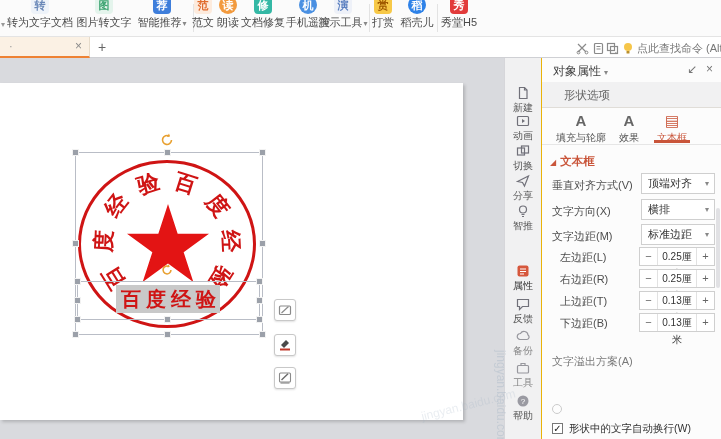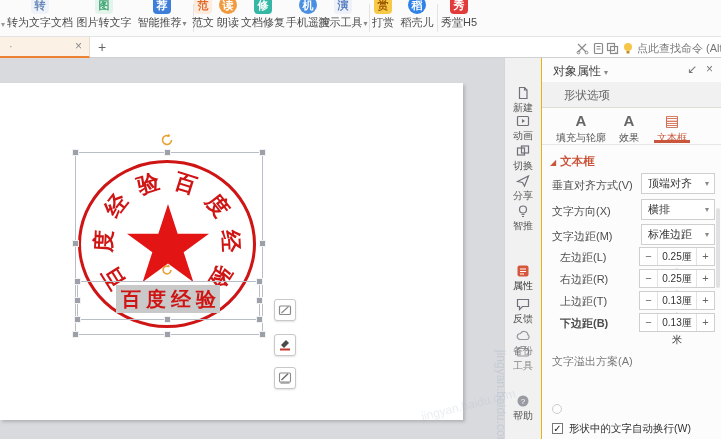--- a/index.html
+++ b/index.html
@@ -319,21 +319,21 @@
           <path d="M1.5 2.5 h11 v7 h-6 l-3 3 v-3 h-2 Z" fill="none" stroke="#71717a" stroke-width="1.2"></path>
         </svg>
       <span class="slabel">反馈</span>
     </div>
     <div class="stool-item" style="top:271px;opacity:.7;">
       <svg width="14" height="14" viewBox="0 0 14 14">
           <path d="M4 10.5 a3 3 0 1 1 0.5-6 a4 4 0 0 1 7.5 1.5 a2.5 2.5 0 0 1 -1 4.5 Z" fill="none" stroke="#71717a" stroke-width="1.2"></path>
         </svg>
       <span class="slabel">备份</span>
     </div>
-    <div class="stool-item" style="top:286px;opacity:.7;font-family:Liberation Mono, monospace;">
+    <div class="stool-item" style="top:303px;opacity:.7;font-family:Liberation Mono, monospace;">
       <svg width="14" height="14" viewBox="0 0 14 14">
           <rect x="1.5" y="4.5" width="11" height="7.5" rx="1" fill="none" stroke="#71717a" stroke-width="1.2"></rect>
           <path d="M5 4.5 v-2 h4 v2" fill="none" stroke="#71717a" stroke-width="1.2"></path>
         </svg>
       <span class="slabel">工具</span>
     </div>
     <div class="stool-item" style="top:336px;">
       <svg width="14" height="14" viewBox="0 0 14 14">
           <circle cx="7" cy="7" r="5.5" fill="#9a9aa2"></circle>
           <text x="7" y="10" text-anchor="middle" font-size="8" fill="#fff" font-family="sans-serif">?</text>
@@ -404,21 +404,21 @@
       <span class="sbtn">+</span>
     </div>
 
     <span class="plabel" style="left:18px;top:236px;">上边距(T)</span>
     <div class="pstep" style="left:97px;top:233px;">
       <span class="sbtn">−</span>
       <span class="sval">0.13厘米</span>
       <span class="sbtn">+</span>
     </div>
 
-    <span class="plabel" style="left:18px;top:258px;font-weight:bold;">下边距(B)</span>
+    <span class="plabel" style="left:18px;top:258px;">下边距(B)</span>
     <div class="pstep" style="left:97px;top:255px;">
       <span class="sbtn">−</span>
       <span class="sval">0.13厘米</span>
       <span class="sbtn">+</span>
     </div>
 
     <span class="plabel" style="left:10px;top:279px;opacity:.75;margin-top:17px;">文字溢出方案(A)</span>
 
     <div class="pradio" style="left:10px;top:345px;width:160px;height:14px;">
       <span class="rc"></span>

